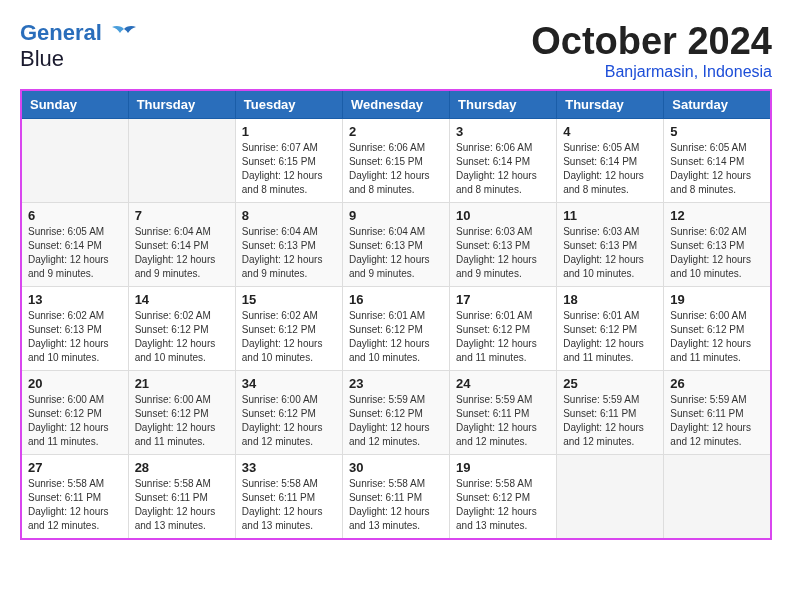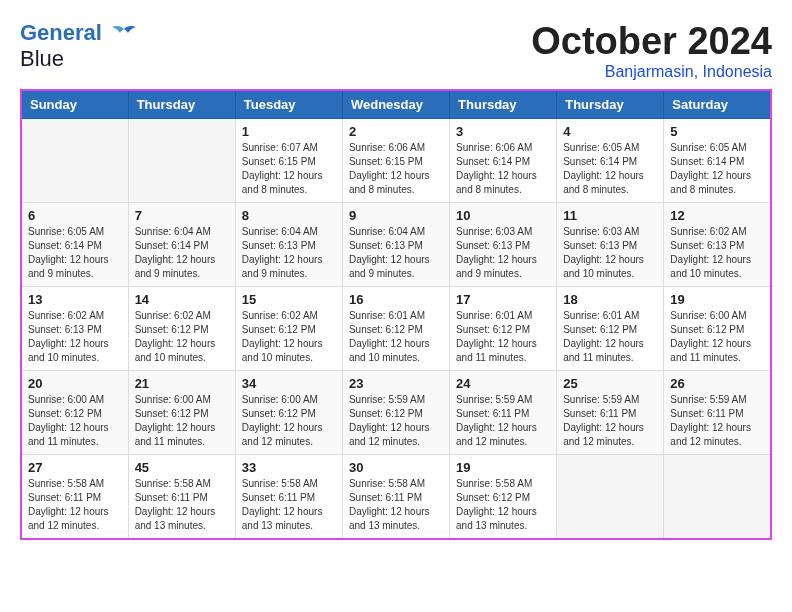--- a/index.html
+++ b/index.html
@@ -284,21 +284,21 @@
         </td>
       </tr>
       <tr>
         <td>
           <span class="day-number">27</span>
           <div class="day-info" style="white-space: pre-line;">Sunrise: 5:58 AM
 Sunset: 6:11 PM
 Daylight: 12 hours and 12 minutes.</div>
         </td>
         <td>
-          <span class="day-number">45</span>
+          <span class="day-number">28</span>
           <div class="day-info" style="white-space: pre-line;">Sunrise: 5:58 AM
 Sunset: 6:11 PM
 Daylight: 12 hours and 13 minutes.</div>
         </td>
         <td>
           <span class="day-number">33</span>
           <div class="day-info" style="white-space: pre-line;">Sunrise: 5:58 AM
 Sunset: 6:11 PM
 Daylight: 12 hours and 13 minutes.</div>
         </td>

